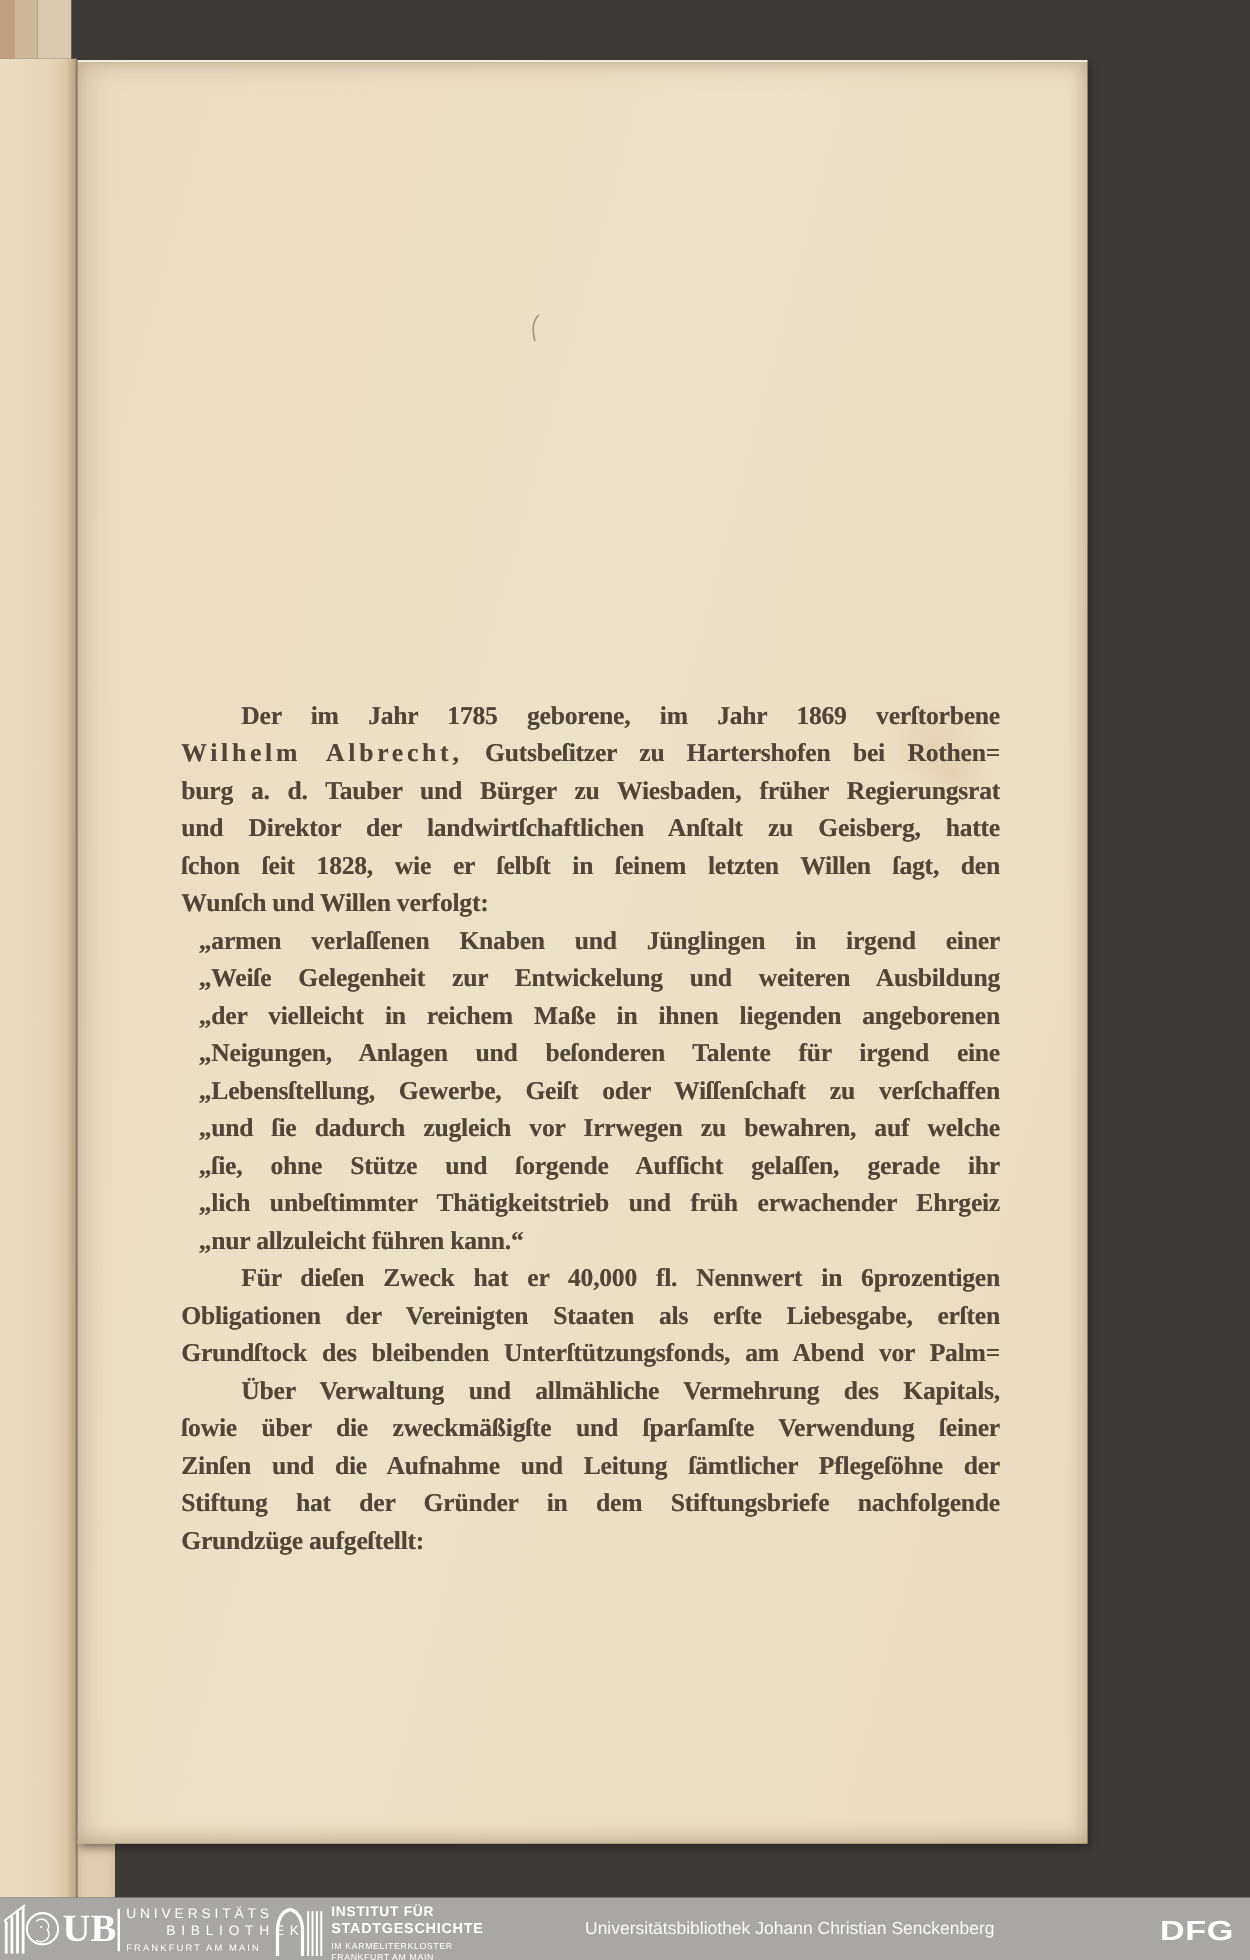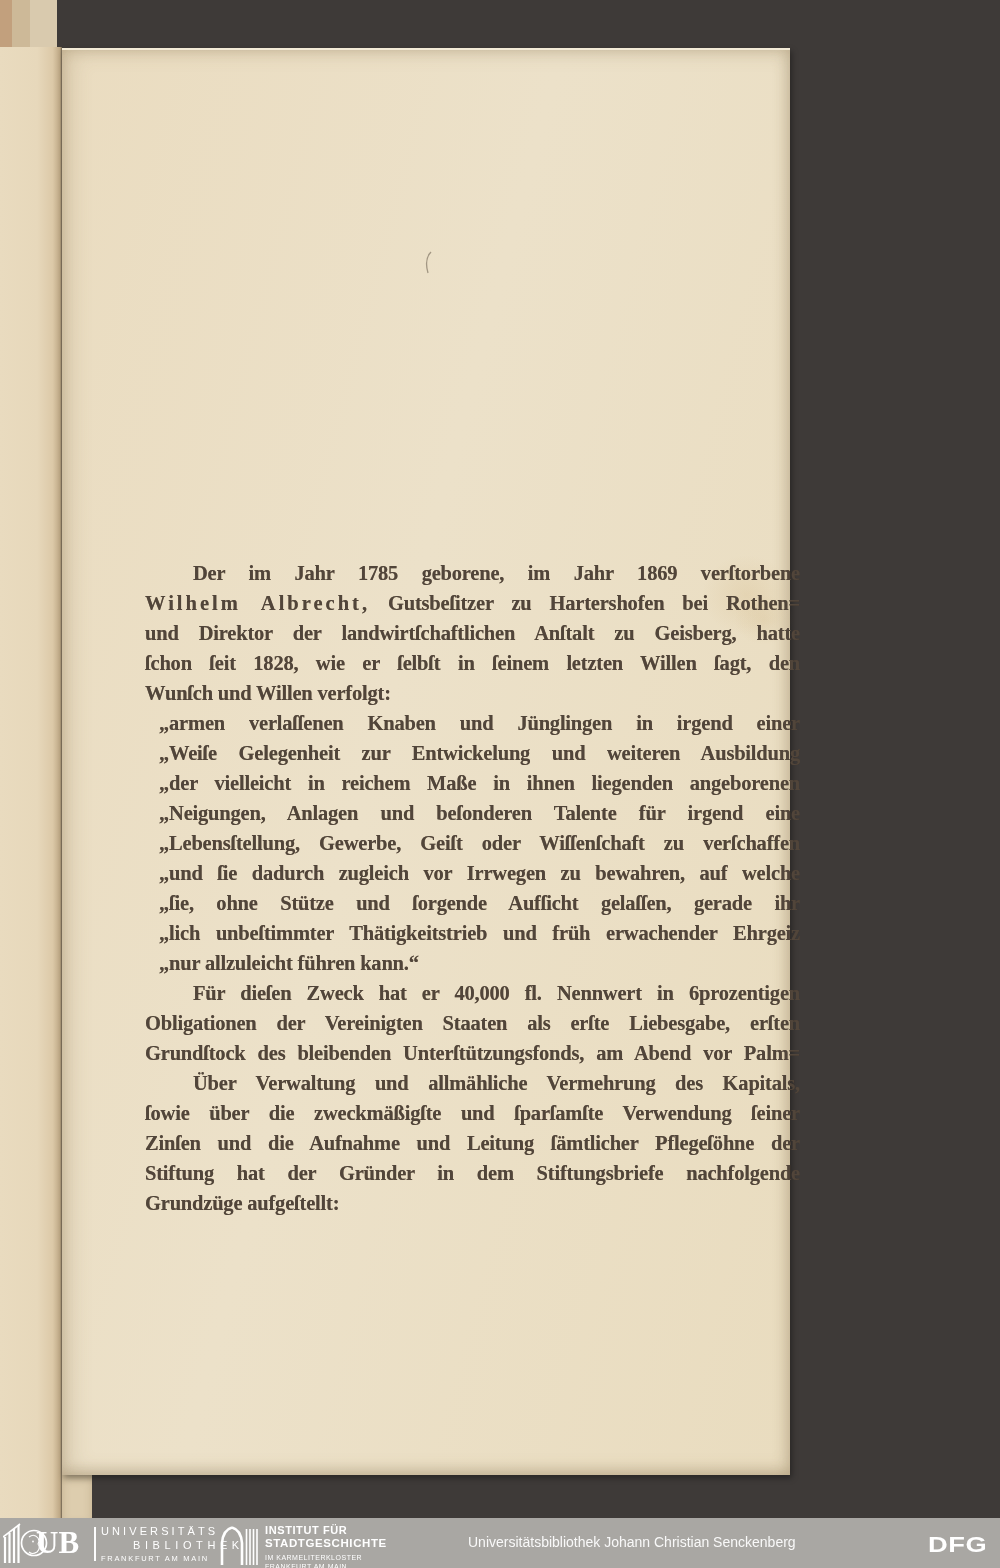--- a/index.html
+++ b/index.html
@@ -14,21 +14,21 @@
   .corner-band3{position:absolute;left:30px;top:0;width:27px;height:47px;background:#d9caae;}
   
   .left-pages{
     position:absolute;left:0;top:47px;width:62px;height:1471px;
     background:linear-gradient(90deg,#e9dbbf 0%,#e7d8bb 60%,#dcc9a8 85%,#bda784 97%,#6b5f4e 100%);
   }
   .bottom-sliver{position:absolute;left:62px;top:1473px;width:30px;height:45px;background:#ddcdae;
     box-shadow:inset 0 6px 8px rgba(120,95,55,.25);}
   
   .page{
-    position:absolute;left:62px;top:48px;width:728px;height:1425px;
+    position:absolute;left:62px;top:48px;width:808px;height:1425px;
     background:linear-gradient(105deg,#eadcc0 0%,#ece1c9 45%,#e9dcbf 100%);
     border-top:2px solid #f3ebd7;
     box-shadow:
       inset 8px 0 22px rgba(120,95,55,.20),
       inset -5px 0 14px rgba(100,80,45,.16),
       inset 0 -5px 12px rgba(120,95,55,.14),
       2px 3px 6px rgba(0,0,0,.35);
   }
   .stain1{position:absolute;left:640px;top:505px;width:90px;height:80px;border-radius:50%;
     background:radial-gradient(closest-side,rgba(196,158,92,.16),rgba(196,158,92,0));}
@@ -46,21 +46,21 @@
     text-shadow:0 0 .4px rgba(80,60,40,.55);
   }
   .line{height:30px;line-height:30px;text-align:justify;text-align-last:justify;overflow:hidden;white-space:normal;}
   .line.last{text-align-last:left;}
   .line.indent{text-indent:48px;}
   .line.quote{padding-left:14px;}
   .spaced{letter-spacing:3px;}
   
   .footer{position:absolute;left:0;top:1518px;width:1000px;height:50px;background:#a9a7a3;color:#fff;}
   .ub-icon{position:absolute;left:3px;top:5px;}
-  .ub-abbr{position:absolute;left:36px;top:6px;font-family:"Liberation Serif",serif;
+  .ub-abbr{position:absolute;left:50px;top:6px;font-family:"Liberation Serif",serif;
     font-weight:700;font-size:31px;line-height:38px;color:#fff;}
   .ub-sep{position:absolute;left:94px;top:9px;width:2px;height:34px;background:#fdfdfd;}
   .ub-text{position:absolute;left:101px;top:8px;line-height:1;}
   .ub-l1{font-size:11px;letter-spacing:3.1px;margin-bottom:3px;}
   .ub-l2{font-size:11px;letter-spacing:4.6px;margin-bottom:4px;margin-left:32px;}
   .ub-l3{font-size:7.5px;letter-spacing:1.7px;}
   .inst-icon{position:absolute;left:215px;top:5px;}
   .inst-text{position:absolute;left:265px;top:7px;line-height:1;}
   .inst-l1{font-size:11px;font-weight:700;letter-spacing:.6px;margin-bottom:2px;}
   .inst-l2{font-size:11.5px;font-weight:700;letter-spacing:.6px;margin-bottom:4px;}
@@ -82,20 +82,21 @@
 
 <div class="page">
   <div class="stain1"></div>
   <div class="stain2"></div>
   <svg class="pen-mark" width="14" height="26" viewBox="0 0 14 26">
     <path d="M9 2 q-7 7 -3 21" fill="none" stroke="#8a7d6c" stroke-width="1.3" opacity="0.75"></path>
   </svg>
   <div class="text-block">
       <div class="line indent">Der im Jahr 1785 geborene, im Jahr 1869 verſtorbene</div>
       <div class="line"><span class="spaced">Wilhelm Albrecht,</span> Gutsbeſitzer zu Hartershofen bei Rothen=</div>
+      <div class="line">burg a. d. Tauber und Bürger zu Wiesbaden, früher Regierungsrat</div>
       <div class="line">und Direktor der landwirtſchaftlichen Anſtalt zu Geisberg, hatte</div>
       <div class="line">ſchon ſeit 1828, wie er ſelbſt in ſeinem letzten Willen ſagt, den</div>
       <div class="line last">Wunſch und Willen verfolgt:</div>
       <div class="line quote">„armen verlaſſenen Knaben und Jünglingen in irgend einer</div>
       <div class="line quote">„Weiſe Gelegenheit zur Entwickelung und weiteren Ausbildung</div>
       <div class="line quote">„der vielleicht in reichem Maße in ihnen liegenden angeborenen</div>
       <div class="line quote">„Neigungen, Anlagen und beſonderen Talente für irgend eine</div>
       <div class="line quote">„Lebensſtellung, Gewerbe, Geiſt oder Wiſſenſchaft zu verſchaffen</div>
       <div class="line quote">„und ſie dadurch zugleich vor Irrwegen zu bewahren, auf welche</div>
       <div class="line quote">„ſie, ohne Stütze und ſorgende Aufſicht gelaſſen, gerade ihr</div>

